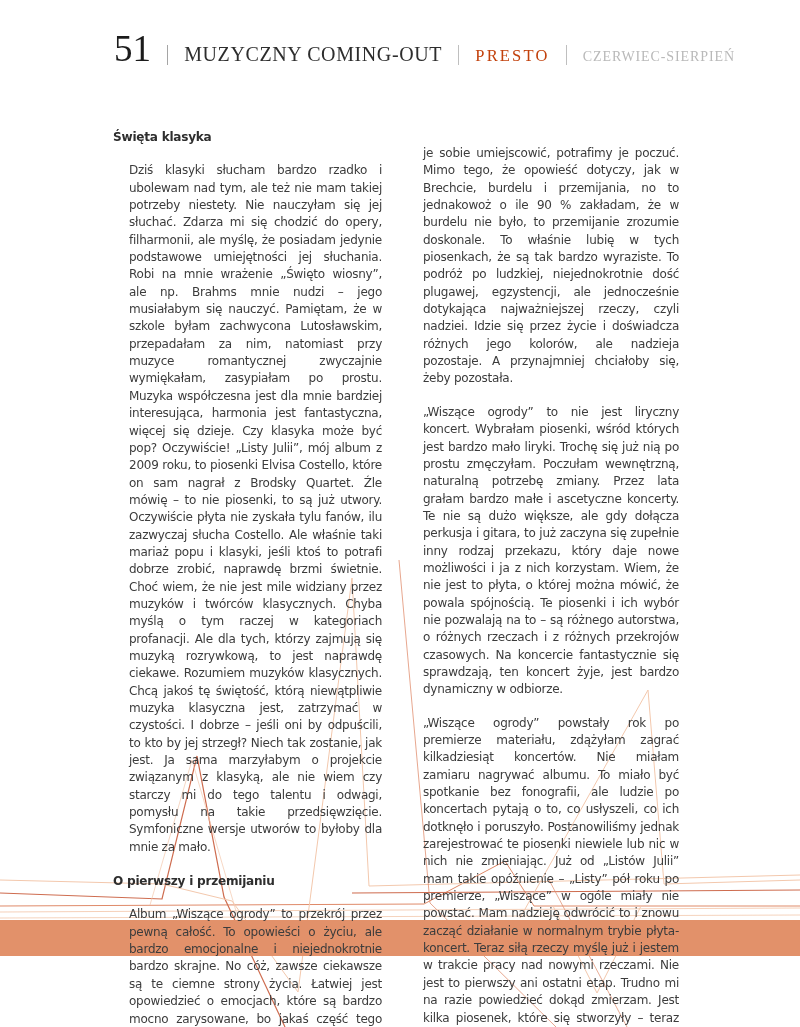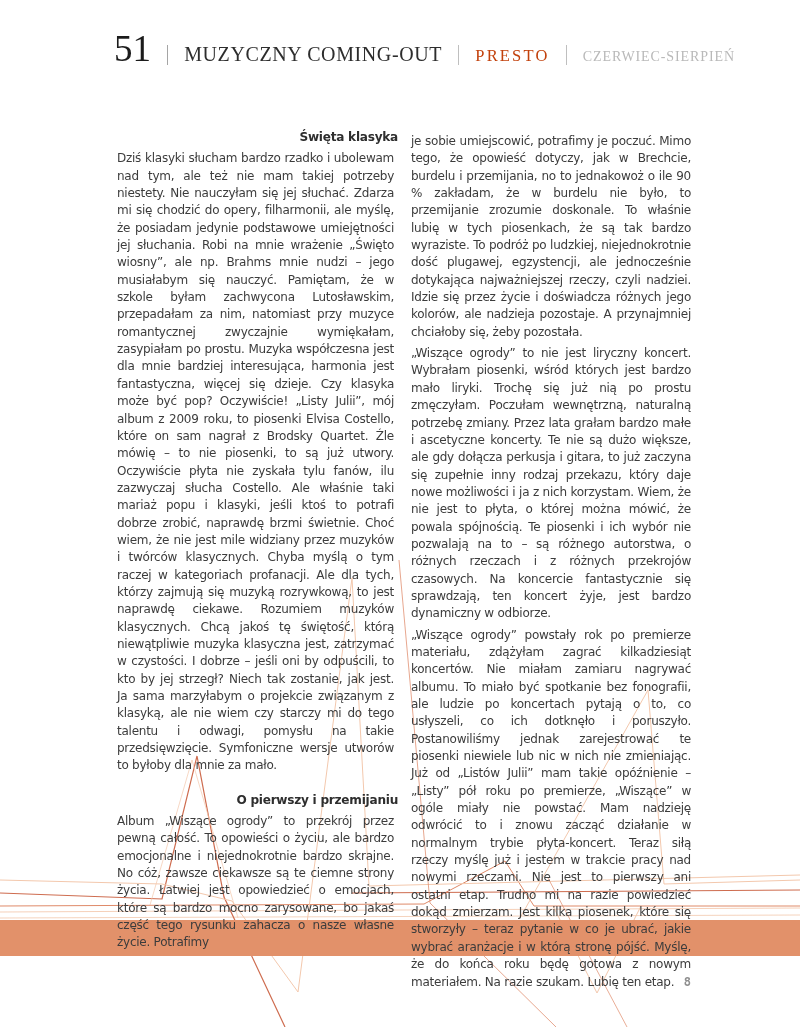--- a/index.html
+++ b/index.html
@@ -35,24 +35,24 @@
   
   .col{
     position:absolute;top:129px;z-index:1;
     font-size:12px;line-height:17.35px;letter-spacing:-.25px;
     color:#3c3c3c;text-align:justify;hyphens:auto;
   }
   .col-left{left:113px;width:285px;}
   .col-right{left:407px;width:288px;}
   .col h3{
     font-size:12.1px;line-height:17.35px;font-weight:bold;color:#2e2e2e;
-    margin:17px 0 0 0;text-align:right;
+    margin:17px 0 0 0;text-align:left;
   }
   .col h3.first{margin-top:0;}
-  .col p{margin:4px;}
+  .col p{margin:16px;}
   .endmark{
     float:right;font-family:"DejaVu Sans Mono",monospace;font-weight:bold;
     font-size:12px;color:#8f8f8f;letter-spacing:0;
   }
   
   .decor{position:absolute;left:0;top:0;z-index:0;pointer-events:none;}
 </style>
 </head>
 <body>
 

